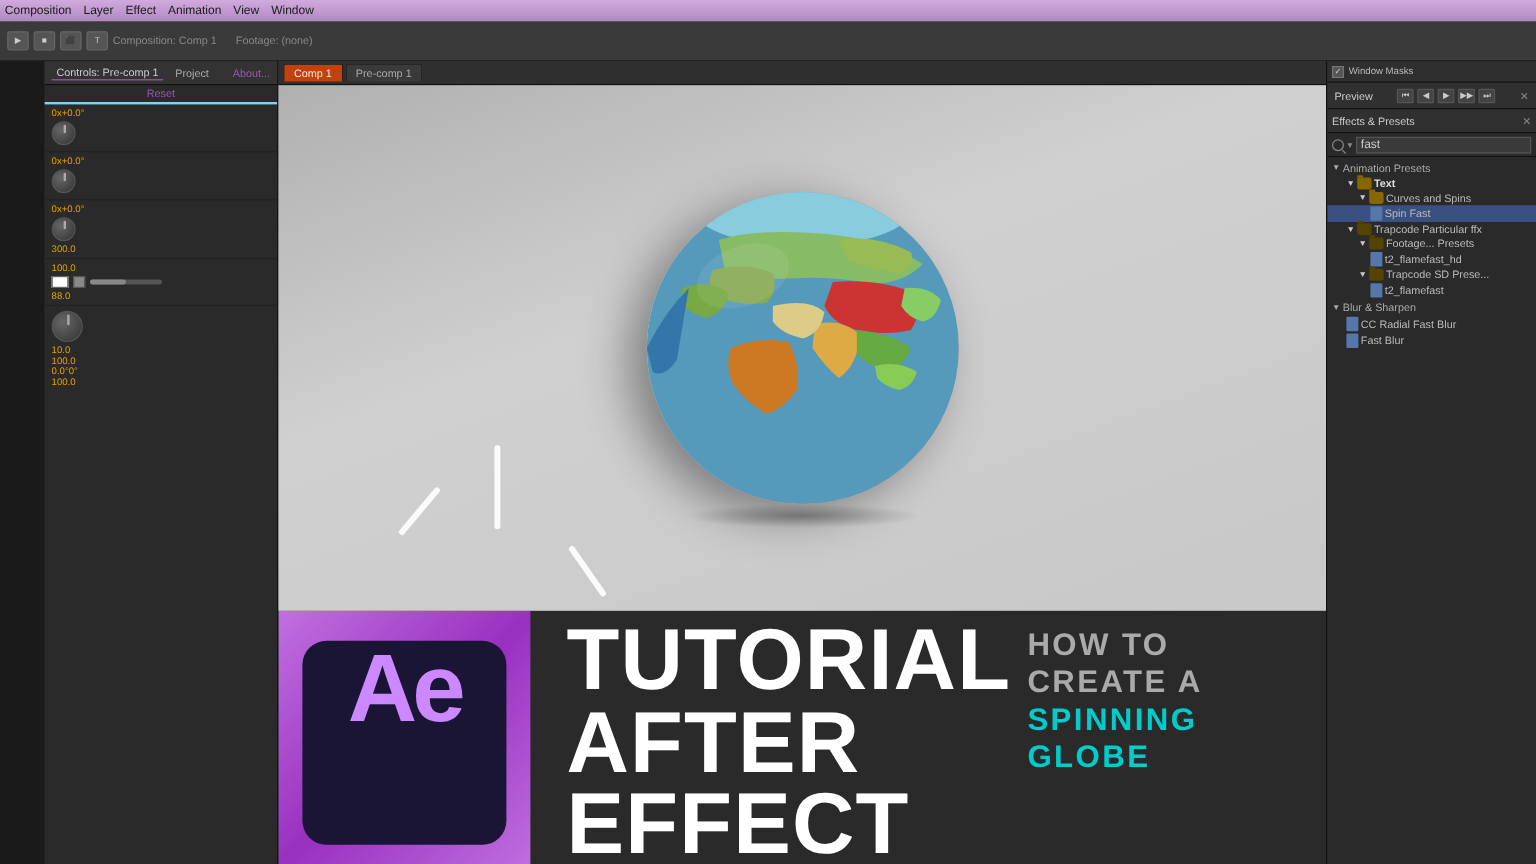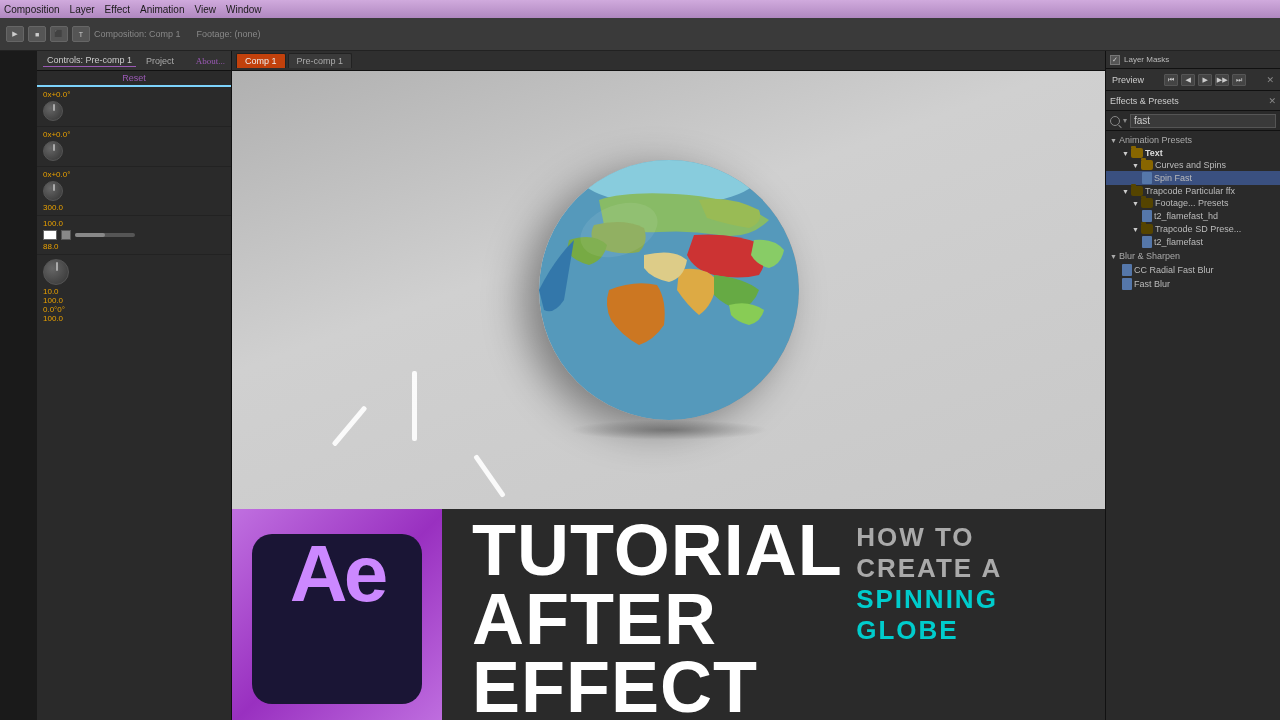--- a/index.html
+++ b/index.html
@@ -79,21 +79,20 @@
       color: #aaa;
       padding: 1px 4px;
     }
     .left-panel-tab.active { color: #ccc; border-bottom: 1px solid #9b59b6; }
 
     .about-btn {
       font-size: 9px;
       color: #9b59b6;
       cursor: pointer;
       margin-left: auto;
-      font-family: Liberation Serif, serif;
     }
 
     .reset-btn {
       display: block;
       text-align: center;
       font-size: 9px;
       color: #9b59b6;
       cursor: pointer;
       padding: 2px;
       border-bottom: 2px solid #7dd3fc;
@@ -649,21 +648,21 @@
           <span>HOW TO CREATE A </span><span class="highlight">SPINNING GLOBE</span>
         </div>
       </div>
     </div>
   </div>
 
   <div class="right-panel">
 
     <div class="ignore-masks-row">
       <div class="checkbox-mini checked"></div>
-      <span class="ignore-label">Layer Masks</span>
+      <span class="ignore-label">Window Masks</span>
     </div>
 
     <div class="preview-section">
       <span class="preview-label">Preview</span>
       <div class="preview-controls">
         <div class="pctrl">⏮</div>
         <div class="pctrl">◀</div>
         <div class="pctrl">▶</div>
         <div class="pctrl">▶▶</div>
         <div class="pctrl">⏭</div>

